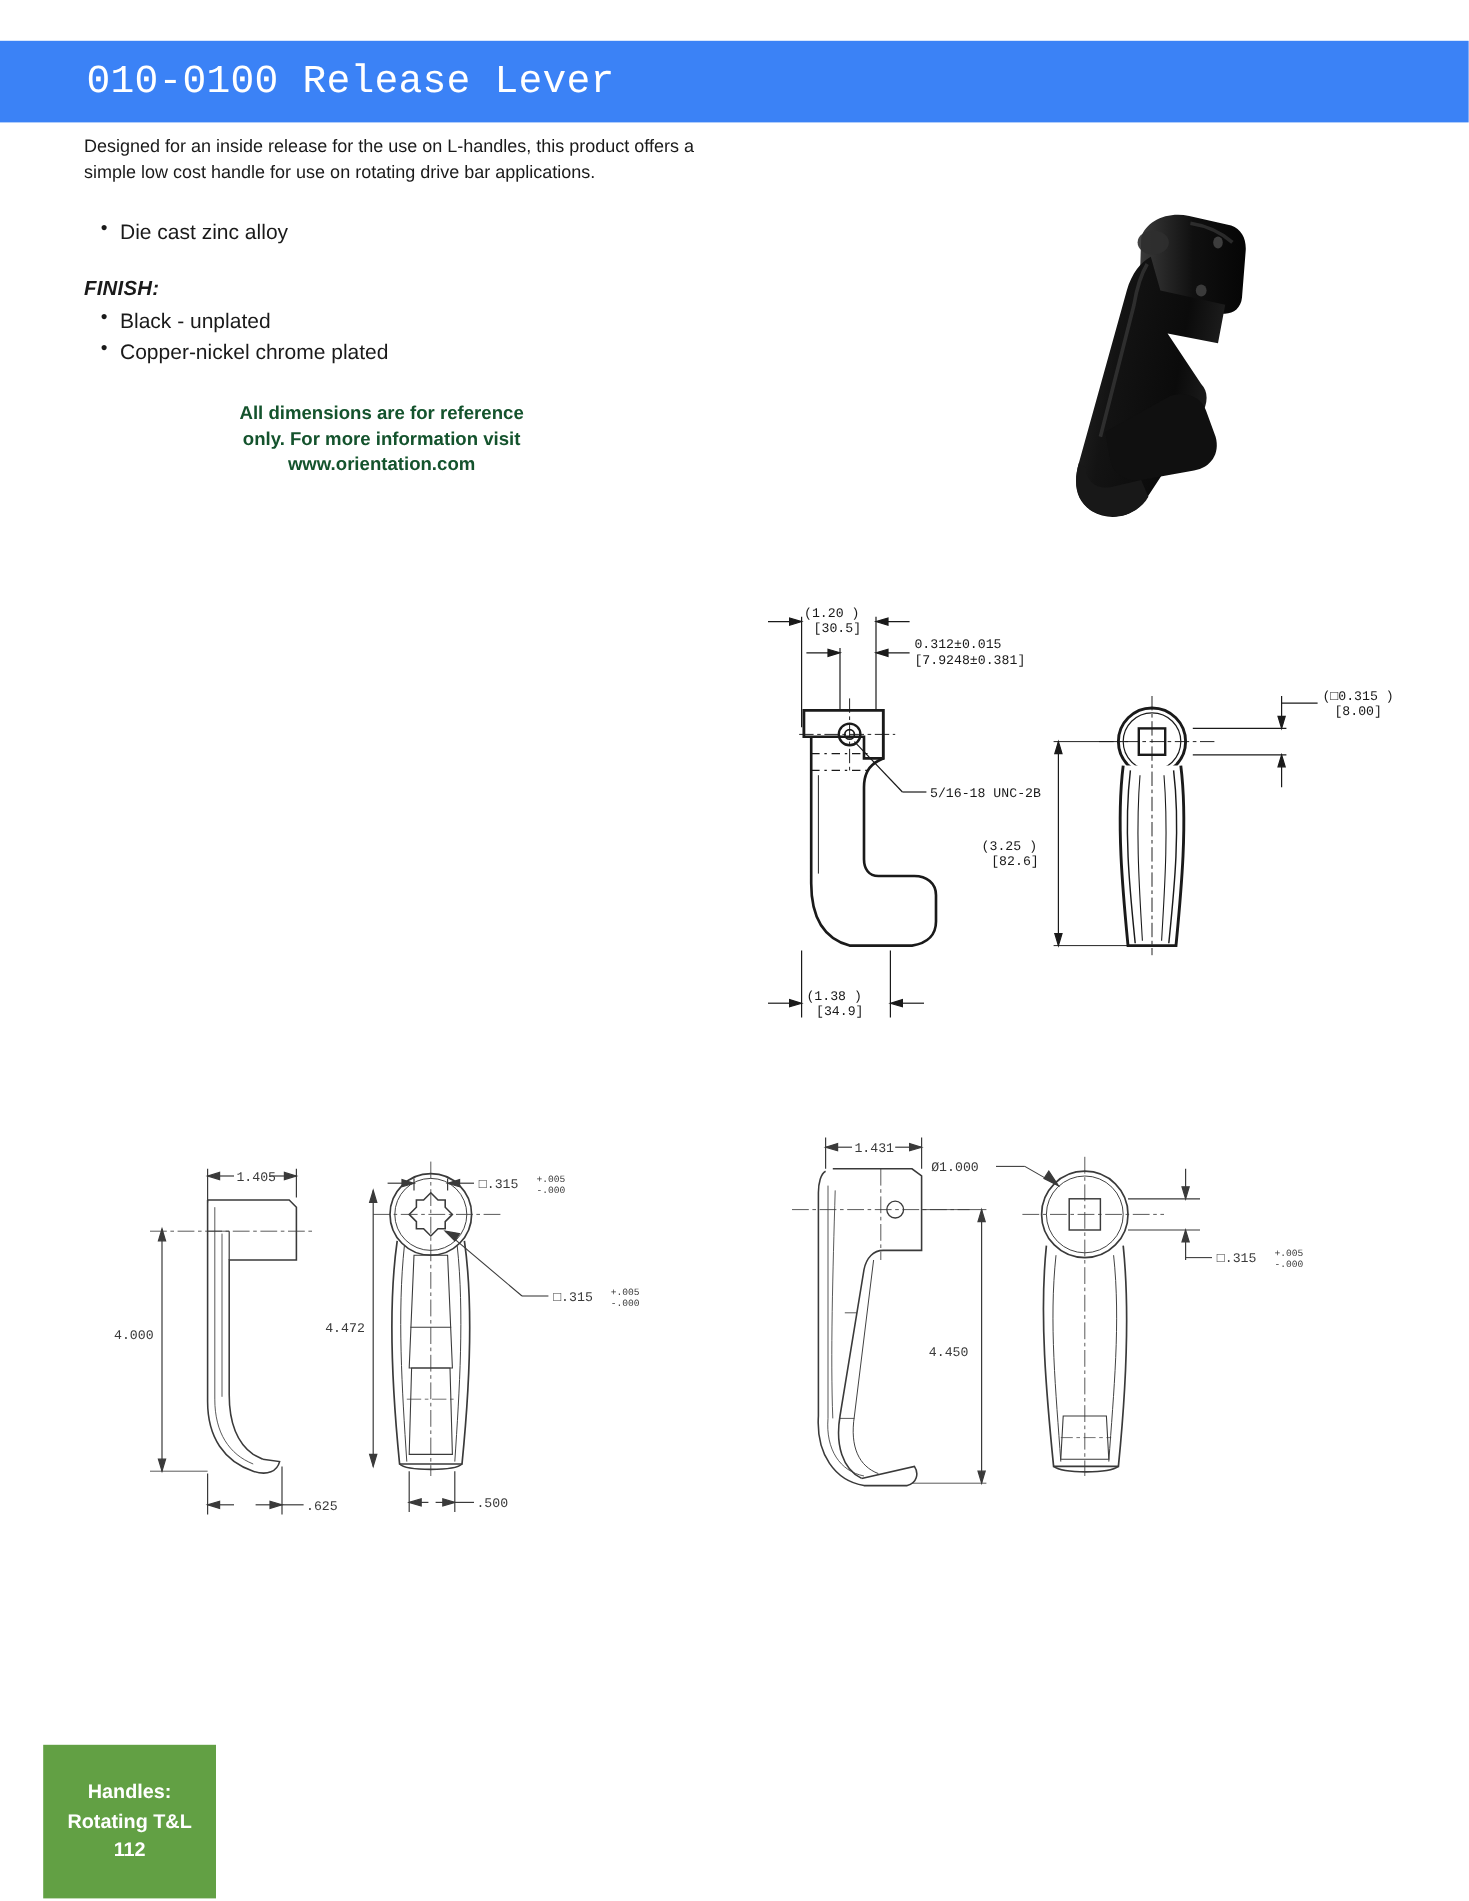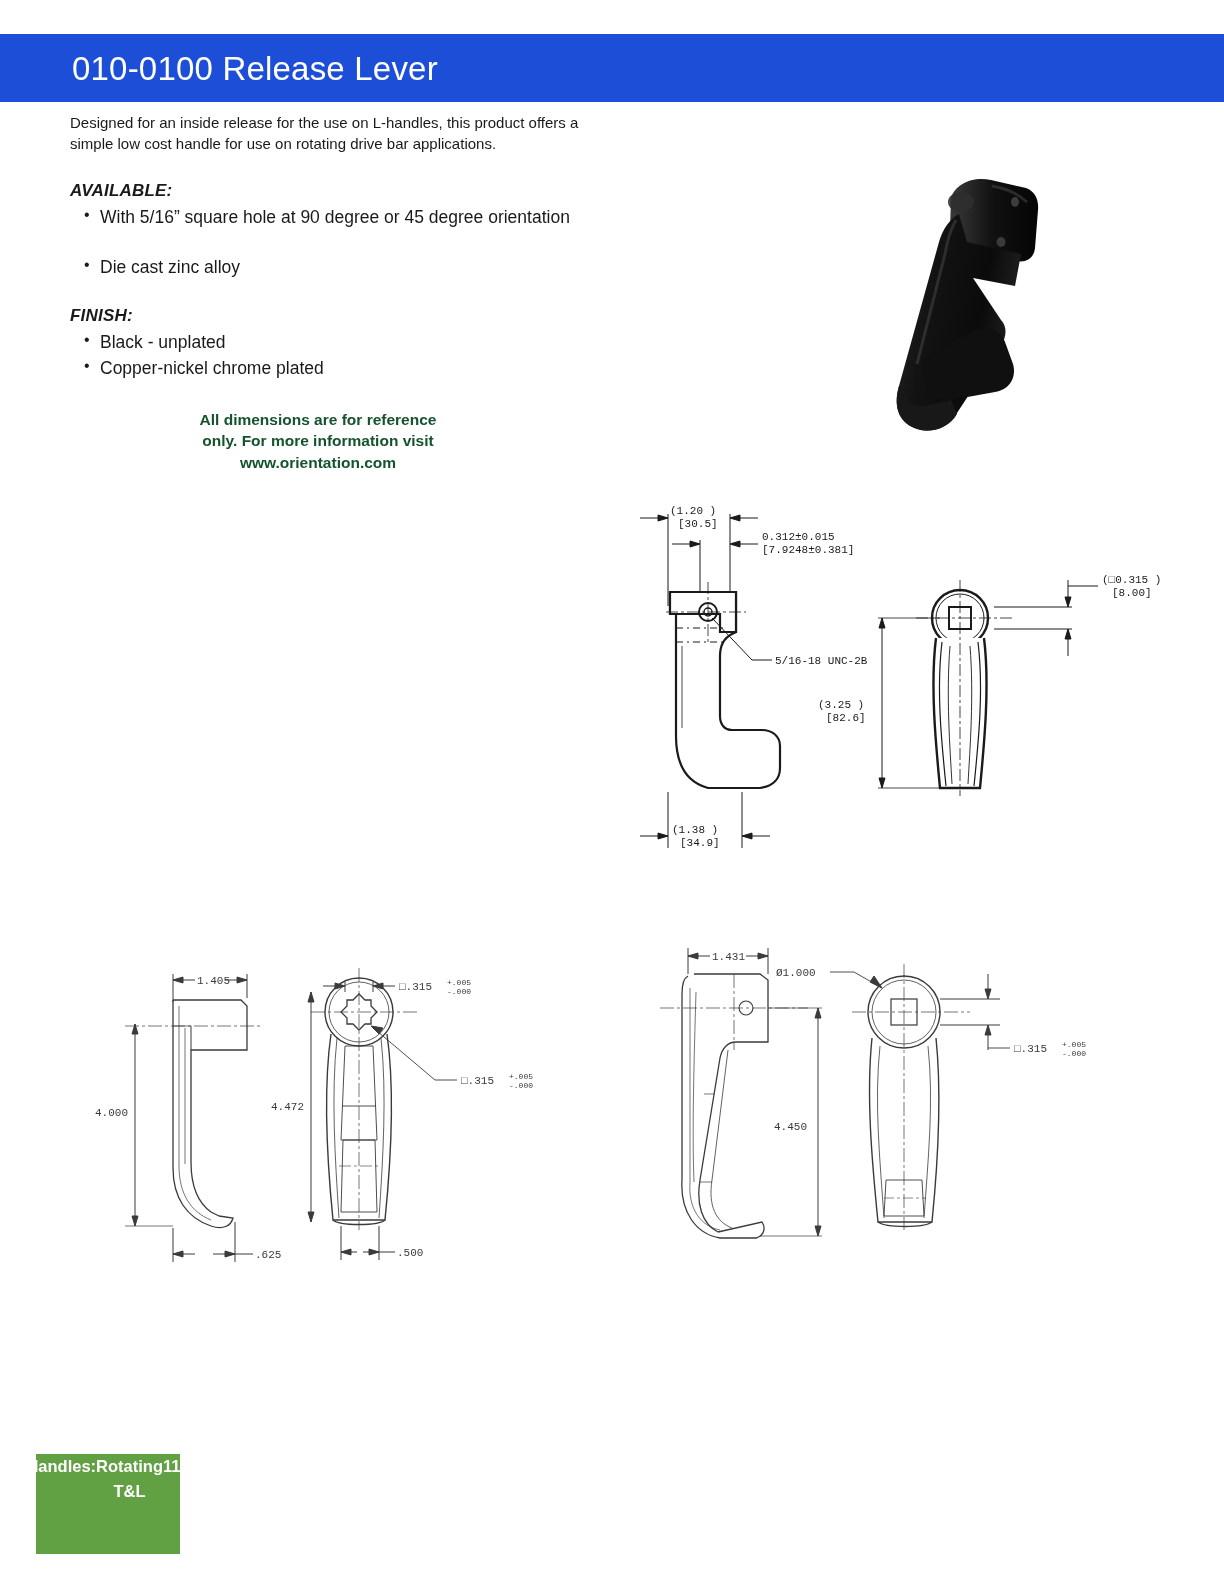--- a/index.html
+++ b/index.html
@@ -6,21 +6,21 @@
   body{
     width:1224px;height:1584px;position:relative;
     background:#ffffff;
     font-family:"Liberation Sans", sans-serif;
     color:#1a1a1a;
     overflow:hidden;
   }
   
   #header-bar{
     position:absolute;left:0;top:34px;width:1224px;height:68px;
-    background:#1d4ed8;display:flex;align-items:center;
+    background:#3b82f6;display:flex;align-items:center;font-family:Liberation Mono, monospace;
   }
   #page-title{
     color:#ffffff;font-size:33px;font-weight:400;letter-spacing:.2px;
     margin-left:72px;line-height:1;
   }
   
   #spec-column{position:absolute;left:70px;top:112px;width:520px;}
   .intro{font-size:15px;line-height:1.42;margin:0 0 26px 0;}
   .sec-head{
     font-size:17px;font-weight:bold;font-style:italic;
@@ -42,44 +42,38 @@
   }
   
   #product-photo{position:absolute;left:855px;top:150px;width:230px;height:300px;}
   
   .dwg{position:absolute;}
   #dwg-top{left:620px;top:496px;width:560px;height:390px;}
   #dwg-bottom-left{left:95px;top:930px;width:490px;height:360px;}
   #dwg-bottom-right{left:640px;top:930px;width:450px;height:360px;}
   
   #footer-tab{
-    position:absolute;left:36px;top:1454px;width:144px;height:100px;
+    position:absolute;left:36px;top:1454px;width:144px;height:128px;
     background:#62a044;color:#ffffff;text-align:center;
-    display:flex;flex-direction:row;justify-content:center;
+    display:flex;flex-direction:column;justify-content:center;
     font-weight:bold;font-size:16.5px;line-height:1.5;
   }
   #footer-tab span{display:block;}
 </style>
 </head>
 <body>
 
 <div id="header-bar">
   <div id="page-title">010-0100 Release Lever</div>
 </div>
 
 <div id="spec-column">
 
   <p class="intro">Designed for an inside release for the use on L-handles, this product offers a simple low cost handle for use on rotating drive bar applications.</p>
 
-  <div class="sec-block">
-    <div class="sec-head">AVAILABLE:</div>
-    <ul class="bullets">
-      <li>With 5/16” square hole at 90 degree or 45 degree orientation</li>
-    </ul>
-  </div>
 
   <div class="sec-block">
     <ul class="bullets">
       <li>Die cast zinc alloy</li>
     </ul>
   </div>
 
   <div class="sec-block">
     <div class="sec-head">FINISH:</div>
     <ul class="bullets">

